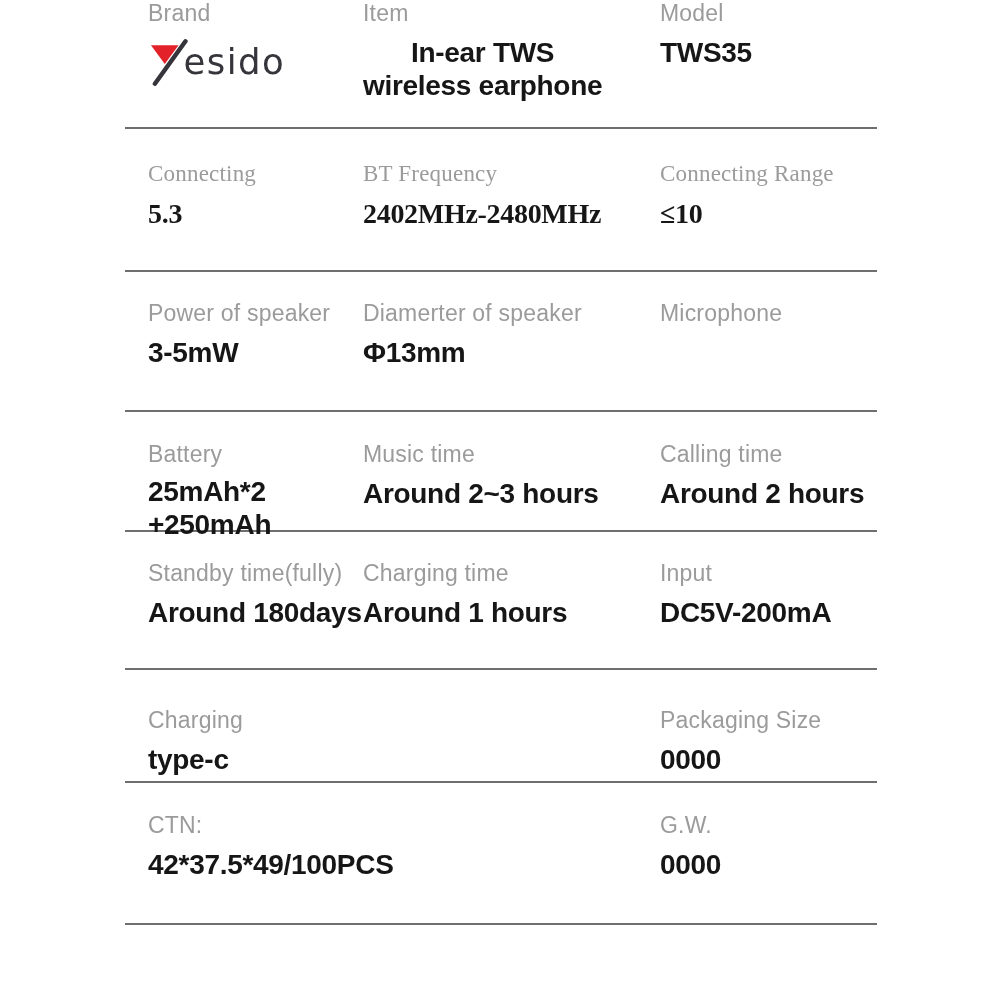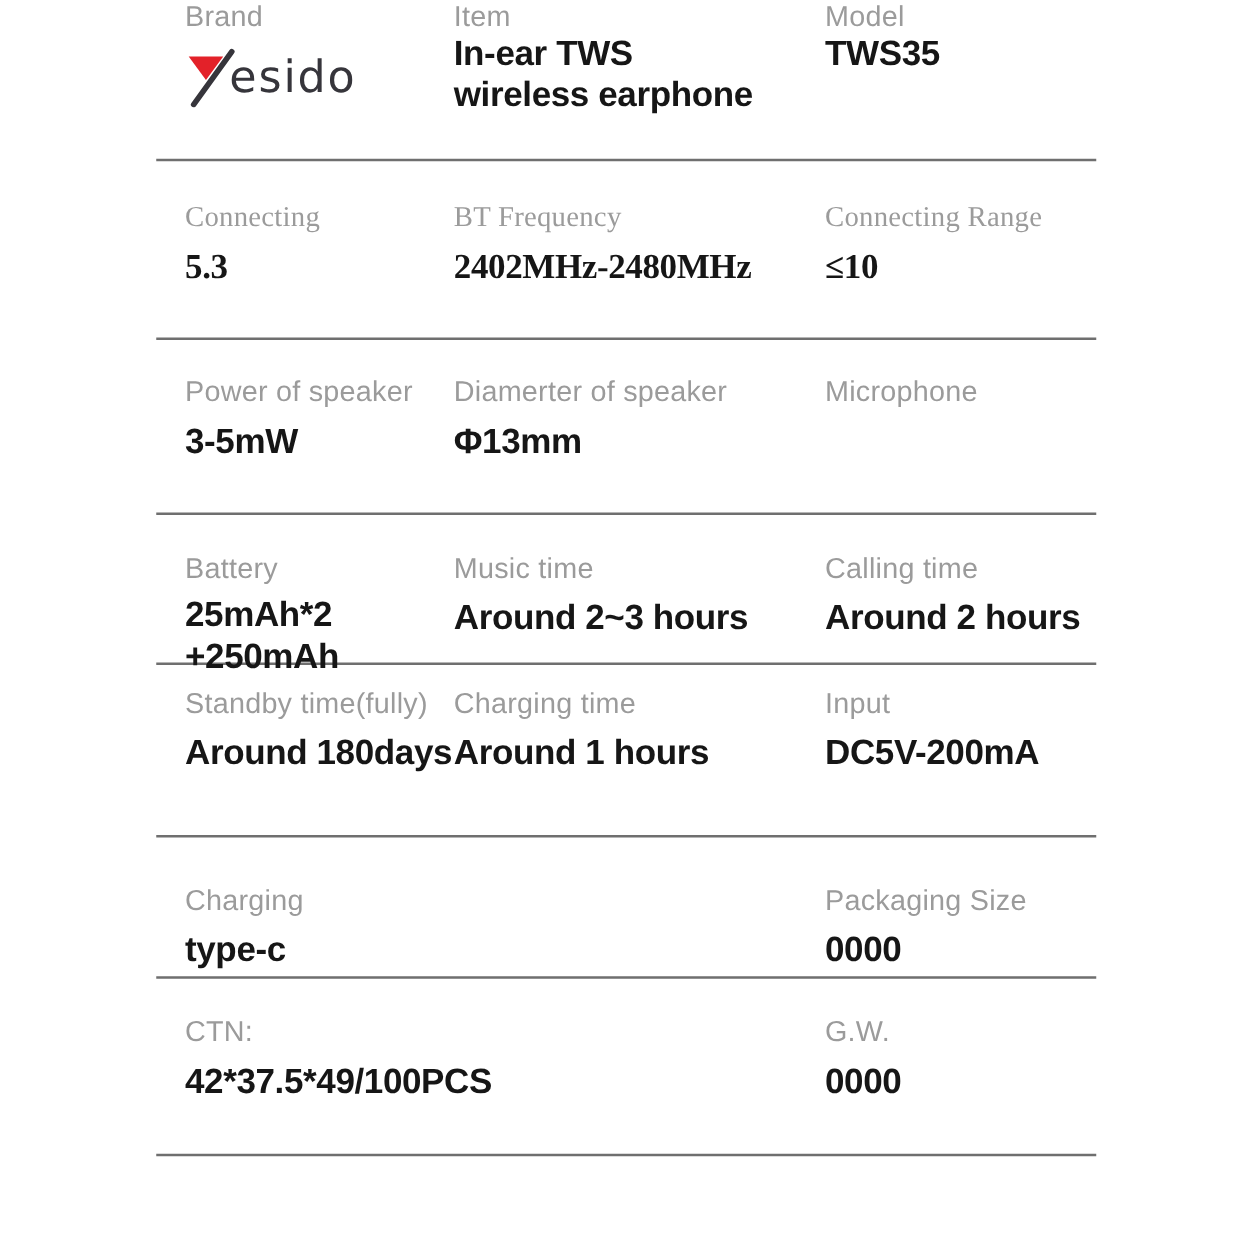--- a/index.html
+++ b/index.html
@@ -27,31 +27,31 @@
   .cell { display:flex; flex-direction:column; align-items:flex-start; }
   .label {
     font-size:23px; line-height:26px;
     color:#9b9b9b; letter-spacing:0.2px;
     white-space:nowrap;
   }
   .r1 .label { }
   .r2 .label { margin-top:32px; }
   .r3 .label { margin-top:28px; }
   .r4 .label { margin-top:29px; }
-  .r5 .label { margin-top:17px; }
+  .r5 .label { margin-top:28px; }
   .r6 .label { margin-top:37px; }
   .r7 .label { margin-top:29px; }
   .value {
     margin-top:10px;
     font-size:28px; line-height:33px; font-weight:700;
     color:#161616; letter-spacing:-0.3px;
     white-space:nowrap;
   }
   .value.multi { margin-top:8px; }
-  .r1 .value { margin-top:0; }
+  .r1 .value { margin-top:10px;text-align:center; }
   .logo { margin-top:12px; }
   .logo svg { display:block; }
 </style>
 </head>
 <body>
 
 <div class="sheet">
 
   <div class="row r1">
     <div class="cell">

